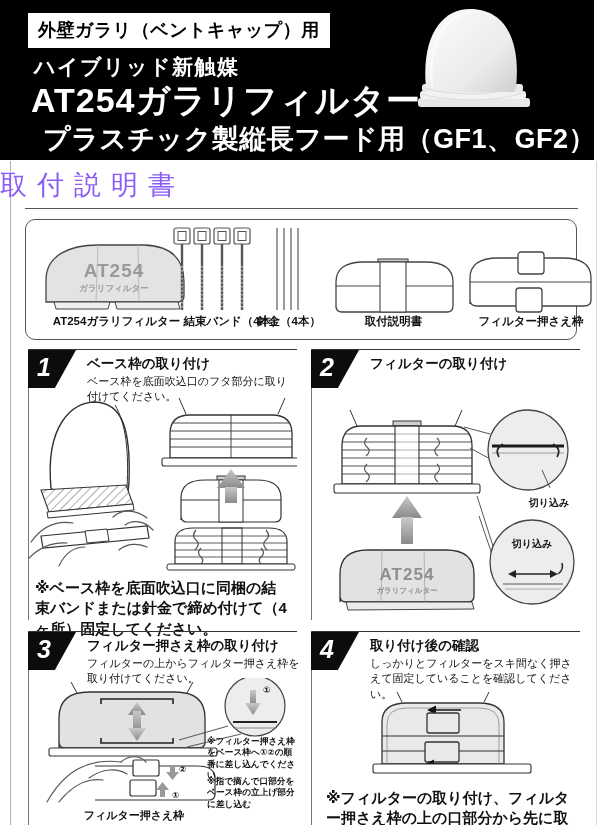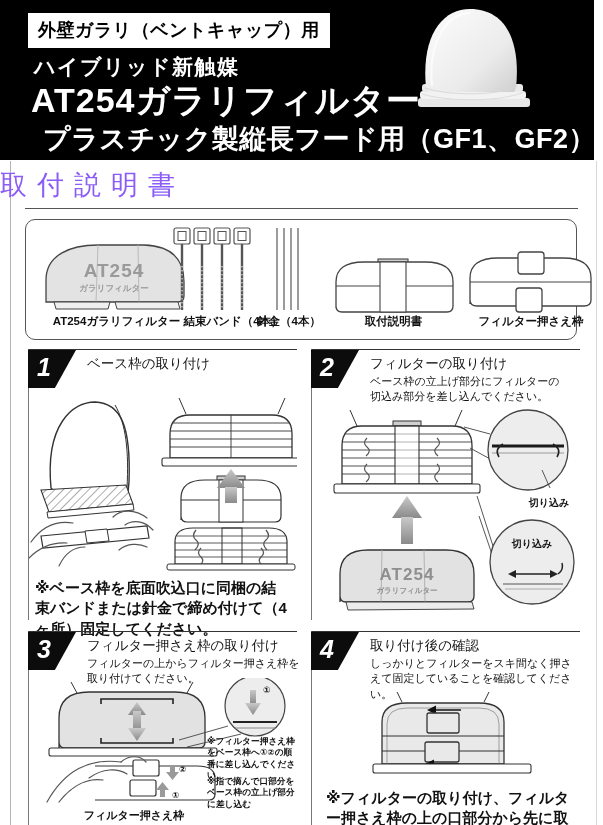--- a/index.html
+++ b/index.html
@@ -36,21 +36,21 @@
   .p-label{position:absolute;font-size:11.5px;font-weight:bold;text-align:center;
     white-space:nowrap;color:#111;top:94px;}
   .p-note{position:absolute;left:313px;top:8px;width:232px;font-size:10.5px;
     font-weight:bold;line-height:1.35;color:#111;}
 
   
   .step{position:absolute;border-top:1.6px solid #333;border-left:1.2px solid #777;}
   .step-tab{position:absolute;left:-1px;top:0;width:48px;height:38px;background:#0c0c0c;
     clip-path:polygon(0 0,100% 0,56% 100%,0 100%);color:#fff;font-weight:bold;
     font-style:italic;font-size:25px;line-height:34px;padding-left:9px;box-sizing:border-box;}
-  .step-title{position:absolute;left:58px;top:5px;font-size:13.5px;font-weight:normal;
+  .step-title{position:absolute;left:58px;top:5px;font-size:13.5px;font-weight:bold;
     white-space:nowrap;color:#111;}
   .step-desc{position:absolute;left:58px;top:24px;font-size:11px;line-height:1.4;color:#111;}
   .step-note{position:absolute;font-size:15px;font-weight:600;line-height:1.35;color:#111;}
   .mini-note{position:absolute;font-size:8.7px;font-weight:700;line-height:1.3;color:#111;}
   .caption{position:absolute;font-size:11px;font-weight:bold;text-align:center;color:#111;}
 
   svg{display:block;}
   svg text{font-family:"Liberation Sans","DejaVu Sans",sans-serif;}
   .sketch{fill:none;stroke:#555;stroke-width:1.2;stroke-linecap:round;}
 </style>
@@ -160,20 +160,21 @@
     <line x1="4" y1="32" x2="125" y2="32" stroke="#444" stroke-width="1.1"></line>
     <rect x="52" y="2" width="26" height="22" rx="3" fill="#fff" stroke="#444" stroke-width="1.3"></rect>
     <rect x="50" y="38" width="26" height="24" rx="3" fill="#fff" stroke="#444" stroke-width="1.3"></rect>
   </svg>
   <div class="p-label" style="left:440px;width:130px">フィルター押さえ枠</div>
 </div>
 
 <div class="step" style="left:28px;top:349px;width:268px;height:270px">
   <div class="step-tab">1</div>
   <div class="step-title">ベース枠の取り付け</div>
+  <div class="step-desc" style="width:208px">ベース枠を底面吹込口のフタ部分に取り付けてください。</div>
 
   <svg class="abs" style="left:0;top:46px" width="268" height="176" viewBox="0 0 268 176">
 
     <path d="M22,92 C16,28 44,6 66,6 C92,7 102,30 100,86 L99,96 L28,98 Z" fill="#fff" stroke="#333" stroke-width="1.4"></path>
     <path d="M86,9 C97,28 100,55 98,92" fill="none" stroke="#333" stroke-width="1"></path>
     <polygon points="12,94 97,89 104,108 20,116" fill="url(#hatch)" stroke="#333" stroke-width="1.1"></polygon>
     <polygon points="18,116 104,108 105,114 19,122" fill="#fff" stroke="#333" stroke-width="1"></polygon>
 
     <line x1="150" y1="2" x2="157" y2="18" stroke="#333" stroke-width="1"></line>
     <line x1="256" y1="2" x2="249" y2="18" stroke="#333" stroke-width="1"></line>
@@ -220,21 +221,20 @@
     </g>
     <rect x="138" y="168" width="128" height="6" rx="2" fill="#fff" stroke="#333" stroke-width="1"></rect>
   </svg>
 
   <div class="step-note" style="left:6px;top:228px;width:256px">※ベース枠を底面吹込口に同梱の結束バンドまたは針金で締め付けて（4ヶ所）固定してください。</div>
 </div>
 
 <div class="step" style="left:311px;top:349px;width:268px;height:270px">
   <div class="step-tab">2</div>
   <div class="step-title">フィルターの取り付け</div>
-  <div class="step-desc" style="width:195px">ベース枠の立上げ部分にフィルターの切込み部分を差し込んでください。</div>
 
   <svg class="abs" style="left:0;top:56px" width="268" height="210" viewBox="0 0 268 210">
 
     <line x1="38" y1="4" x2="45" y2="20" stroke="#333" stroke-width="1"></line>
     <line x1="150" y1="4" x2="143" y2="20" stroke="#333" stroke-width="1"></line>
     <rect x="81" y="15" width="28" height="7" fill="#cfcfcf" stroke="#333" stroke-width="1"></rect>
     <path d="M30,78 L30,40 Q30,20 50,20 L140,20 Q160,20 160,40 L160,78 Z" fill="#fff" stroke="#333" stroke-width="1.3"></path>
     <g stroke="#333" stroke-width="0.85">
       <line x1="33" y1="28" x2="157" y2="28"></line>
         <line x1="30" y1="36" x2="160" y2="36"></line>

